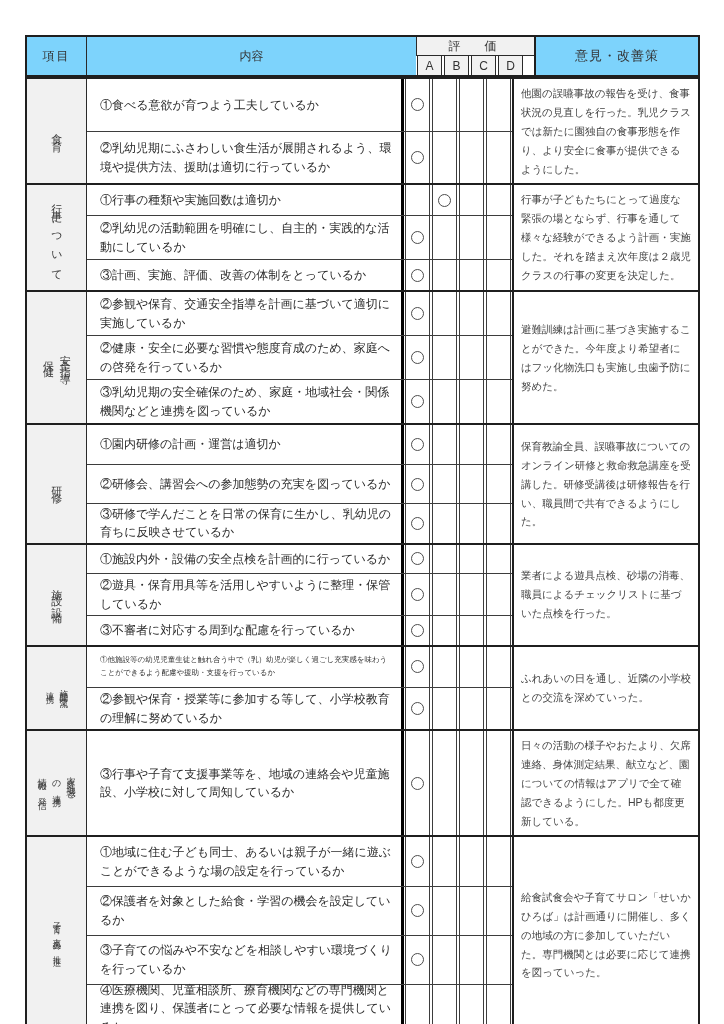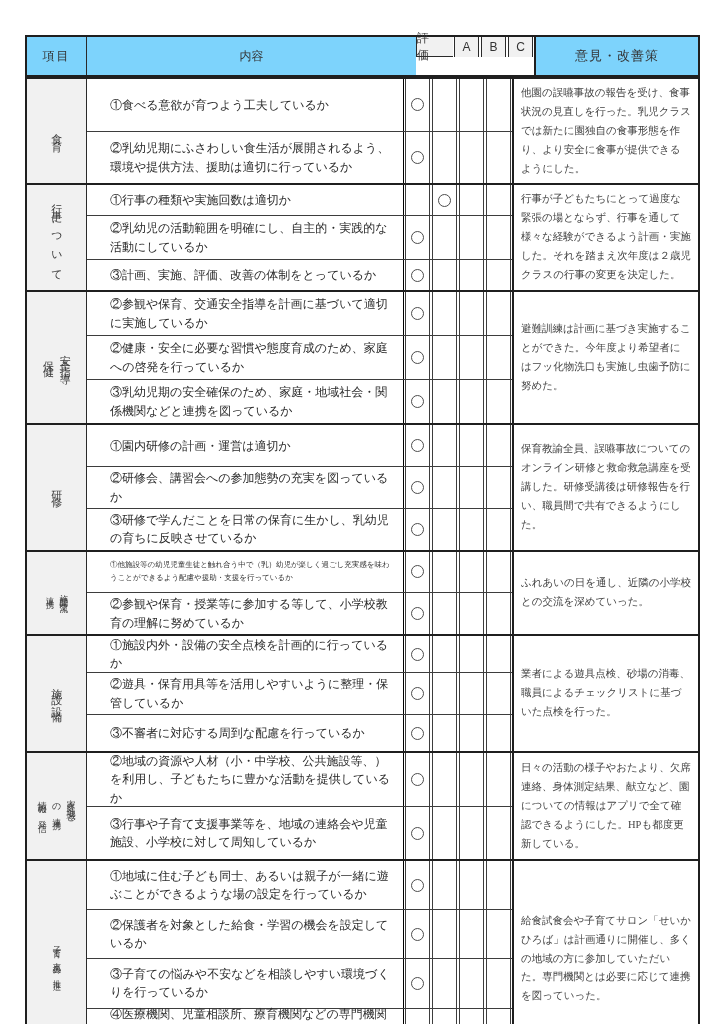--- a/index.html
+++ b/index.html
@@ -14,21 +14,21 @@
   }
 
   
   .t-header { display: flex; align-items: stretch; height: 40px; border-bottom: 2px solid #1f1f1f; }
   .h-cell {
     display: flex; align-items: center; justify-content: center;
     background: #7dd3fc; font-size: 12px; color: #333;
   }
   .h-item { width: 60px; border-right: 1.5px solid #2a2a2a; letter-spacing: 2px; }
   .h-content { flex: 1; }
-  .h-evalgroup { width: 118px; display: flex; flex-direction: row; }
+  .h-evalgroup { width: 118px; display: flex; flex-direction: column; }
   .h-eval-title {
     height: 20px; display: flex; align-items: center; justify-content: center;
     background: #f1f1f1; font-size: 12px; color: #333;
     border-left: 1px solid #2a2a2a; border-bottom: 1px solid #2a2a2a; letter-spacing: 6px;
   }
   .h-grades { height: 20px; display: flex; }
   .h-grade {
     width: 25px; margin: 0 1px; border-left: 1px solid #2a2a2a; border-right: 1px solid #2a2a2a;
     background: #f1f1f1; display: flex; align-items: center; justify-content: center;
     font-size: 12px; color: #333;
@@ -47,40 +47,40 @@
   .vcol { writing-mode: vertical-rl; font-size: 11px; letter-spacing: 6px; color: #3a3a3a; line-height: 1.15; }
   .sec-small .vcol { font-size: 8.5px; letter-spacing: 2.5px; }
   .sec-mid .vcol { font-size: 9px; letter-spacing: 3px; }
 
   .items { flex: 1; display: flex; flex-direction: column; }
   .item-row { display: flex; align-items: stretch; border-top: 1px solid #3d3d3d; flex: 1; }
   .item-row:first-child { border-top: none; }
 
   .item-text {
     flex: 1; display: flex; align-items: center;
-    padding: 3px 8px 3px 23px; font-size: 12px; line-height: 1.55; color: #2b2b2b;
-    border-right: 1px solid #000000;
+    padding: 3px 8px 3px 13px; font-size: 12px; line-height: 1.55; color: #2b2b2b;
+    border-right: 3px solid #000000;
   }
   .item-row.small-text .item-text { font-size: 7.5px; line-height: 1.7; color: #333; }
 
   .evals { display: flex; }
   .eval-cell {
     width: 25px; margin: 0 1px;
     border-left: 1px solid #3d3d3d; border-right: 1px solid #3d3d3d;
     display: flex; align-items: center; justify-content: center;
   }
   .circle {
     width: 13px; height: 13px; border: 1.2px solid #4d4d4d; border-radius: 50%;
     display: inline-block; background: transparent;
   }
 
   .comment-cell {
     width: 186px; border-left: 2px solid #1f1f1f;
     display: flex; align-items: center;
-    padding: 5px 7px; font-size: 10.5px; line-height: 1.8; color: #434343; font-family: Liberation Serif, serif;
+    padding: 5px 7px; font-size: 10.5px; line-height: 1.8; color: #434343;
   }
 </style>
 </head>
 <body>
 
 <div class="sheet">
   <div class="eval-table">
 
     <div class="t-header">
       <div class="h-cell h-item">項目</div>
@@ -256,20 +256,64 @@
               <div class="eval-cell"></div>
               <div class="eval-cell"></div>
             </div>
         </div>
       </div>
       <div class="comment-cell">
           <span>保育教諭全員、誤嚥事故についてのオンライン研修と救命救急講座を受講した。研修受講後は研修報告を行い、職員間で共有できるようにした。</span>
         </div>
     </div>
 
+    <div class="section">
+      <div class="label-cell">
+        <span class="vcol">施設・設備</span>
+      </div>
+      <div class="items">
+        <div class="item-row" style="min-height:28px">
+          <div class="item-text">①施設内外・設備の安全点検を計画的に行っているか</div>
+          <div class="evals">
+              <div class="eval-cell">
+                <span class="circle"></span>
+              </div>
+              <div class="eval-cell"></div>
+              <div class="eval-cell"></div>
+              <div class="eval-cell"></div>
+            </div>
+        </div>
+        <div class="item-row" style="min-height:42px">
+          <div class="item-text">②遊具・保育用具等を活用しやすいように整理・保管しているか</div>
+          <div class="evals">
+              <div class="eval-cell">
+                <span class="circle"></span>
+              </div>
+              <div class="eval-cell"></div>
+              <div class="eval-cell"></div>
+              <div class="eval-cell"></div>
+            </div>
+        </div>
+        <div class="item-row" style="min-height:28px">
+          <div class="item-text">③不審者に対応する周到な配慮を行っているか</div>
+          <div class="evals">
+              <div class="eval-cell">
+                <span class="circle"></span>
+              </div>
+              <div class="eval-cell"></div>
+              <div class="eval-cell"></div>
+              <div class="eval-cell"></div>
+            </div>
+        </div>
+      </div>
+      <div class="comment-cell">
+          <span>業者による遊具点検、砂場の消毒、職員によるチェックリストに基づいた点検を行った。</span>
+        </div>
+    </div>
+
     <div class="section sec-small">
       <div class="label-cell">
         <span class="vcol">施設間交流</span>
         <span class="vcol">連携</span>
       </div>
       <div class="items">
         <div class="item-row small-text" style="min-height:38px">
           <div class="item-text">①他施設等の幼児児童生徒と触れ合う中で（乳）幼児が楽しく過ごし充実感を味わうことができるよう配慮や援助・支援を行っているか</div>
           <div class="evals">
               <div class="eval-cell">
@@ -287,86 +331,31 @@
                 <span class="circle"></span>
               </div>
               <div class="eval-cell"></div>
               <div class="eval-cell"></div>
               <div class="eval-cell"></div>
             </div>
         </div>
       </div>
       <div class="comment-cell">
           <span>ふれあいの日を通し、近隣の小学校との交流を深めていった。</span>
-        </div>
-    </div>
-
-    <div class="section">
-      <div class="label-cell">
-        <span class="vcol">施設・設備</span>
-      </div>
-      <div class="items">
-        <div class="item-row" style="min-height:28px">
-          <div class="item-text">①施設内外・設備の安全点検を計画的に行っているか</div>
-          <div class="evals">
-              <div class="eval-cell">
-                <span class="circle"></span>
-              </div>
-              <div class="eval-cell"></div>
-              <div class="eval-cell"></div>
-              <div class="eval-cell"></div>
-            </div>
-        </div>
-        <div class="item-row" style="min-height:42px">
-          <div class="item-text">②遊具・保育用具等を活用しやすいように整理・保管しているか</div>
-          <div class="evals">
-              <div class="eval-cell">
-                <span class="circle"></span>
-              </div>
-              <div class="eval-cell"></div>
-              <div class="eval-cell"></div>
-              <div class="eval-cell"></div>
-            </div>
-        </div>
-        <div class="item-row" style="min-height:28px">
-          <div class="item-text">③不審者に対応する周到な配慮を行っているか</div>
-          <div class="evals">
-              <div class="eval-cell">
-                <span class="circle"></span>
-              </div>
-              <div class="eval-cell"></div>
-              <div class="eval-cell"></div>
-              <div class="eval-cell"></div>
-            </div>
-        </div>
-      </div>
-      <div class="comment-cell">
-          <span>業者による遊具点検、砂場の消毒、職員によるチェックリストに基づいた点検を行った。</span>
         </div>
     </div>
 
     <div class="section sec-mid">
       <div class="label-cell">
         <span class="vcol">家庭・地域と</span>
         <span class="vcol">の連携</span>
         <span class="vcol">情報の発信</span>
       </div>
       <div class="items">
         <div class="item-row" style="min-height:42px">
-          <div class="item-text">②地域の資源や人材（小・中学校、公共施設等、）を利用し、子どもたちに豊かな活動を提供しているか</div>
-          <div class="evals">
-              <div class="eval-cell">
-                <span class="circle"></span>
-              </div>
-              <div class="eval-cell"></div>
-              <div class="eval-cell"></div>
-              <div class="eval-cell"></div>
-            </div>
-        </div>
-        <div class="item-row" style="min-height:42px">
           <div class="item-text">③行事や子育て支援事業等を、地域の連絡会や児童施設、小学校に対して周知しているか</div>
           <div class="evals">
               <div class="eval-cell">
                 <span class="circle"></span>
               </div>
               <div class="eval-cell"></div>
               <div class="eval-cell"></div>
               <div class="eval-cell"></div>
             </div>
         </div>

